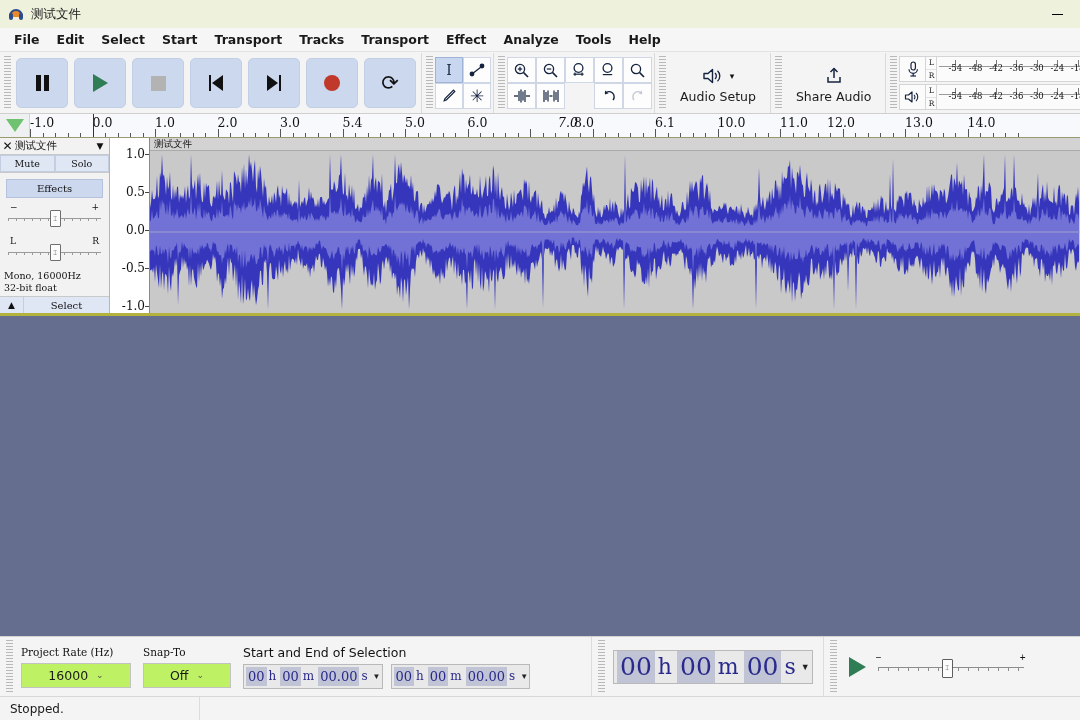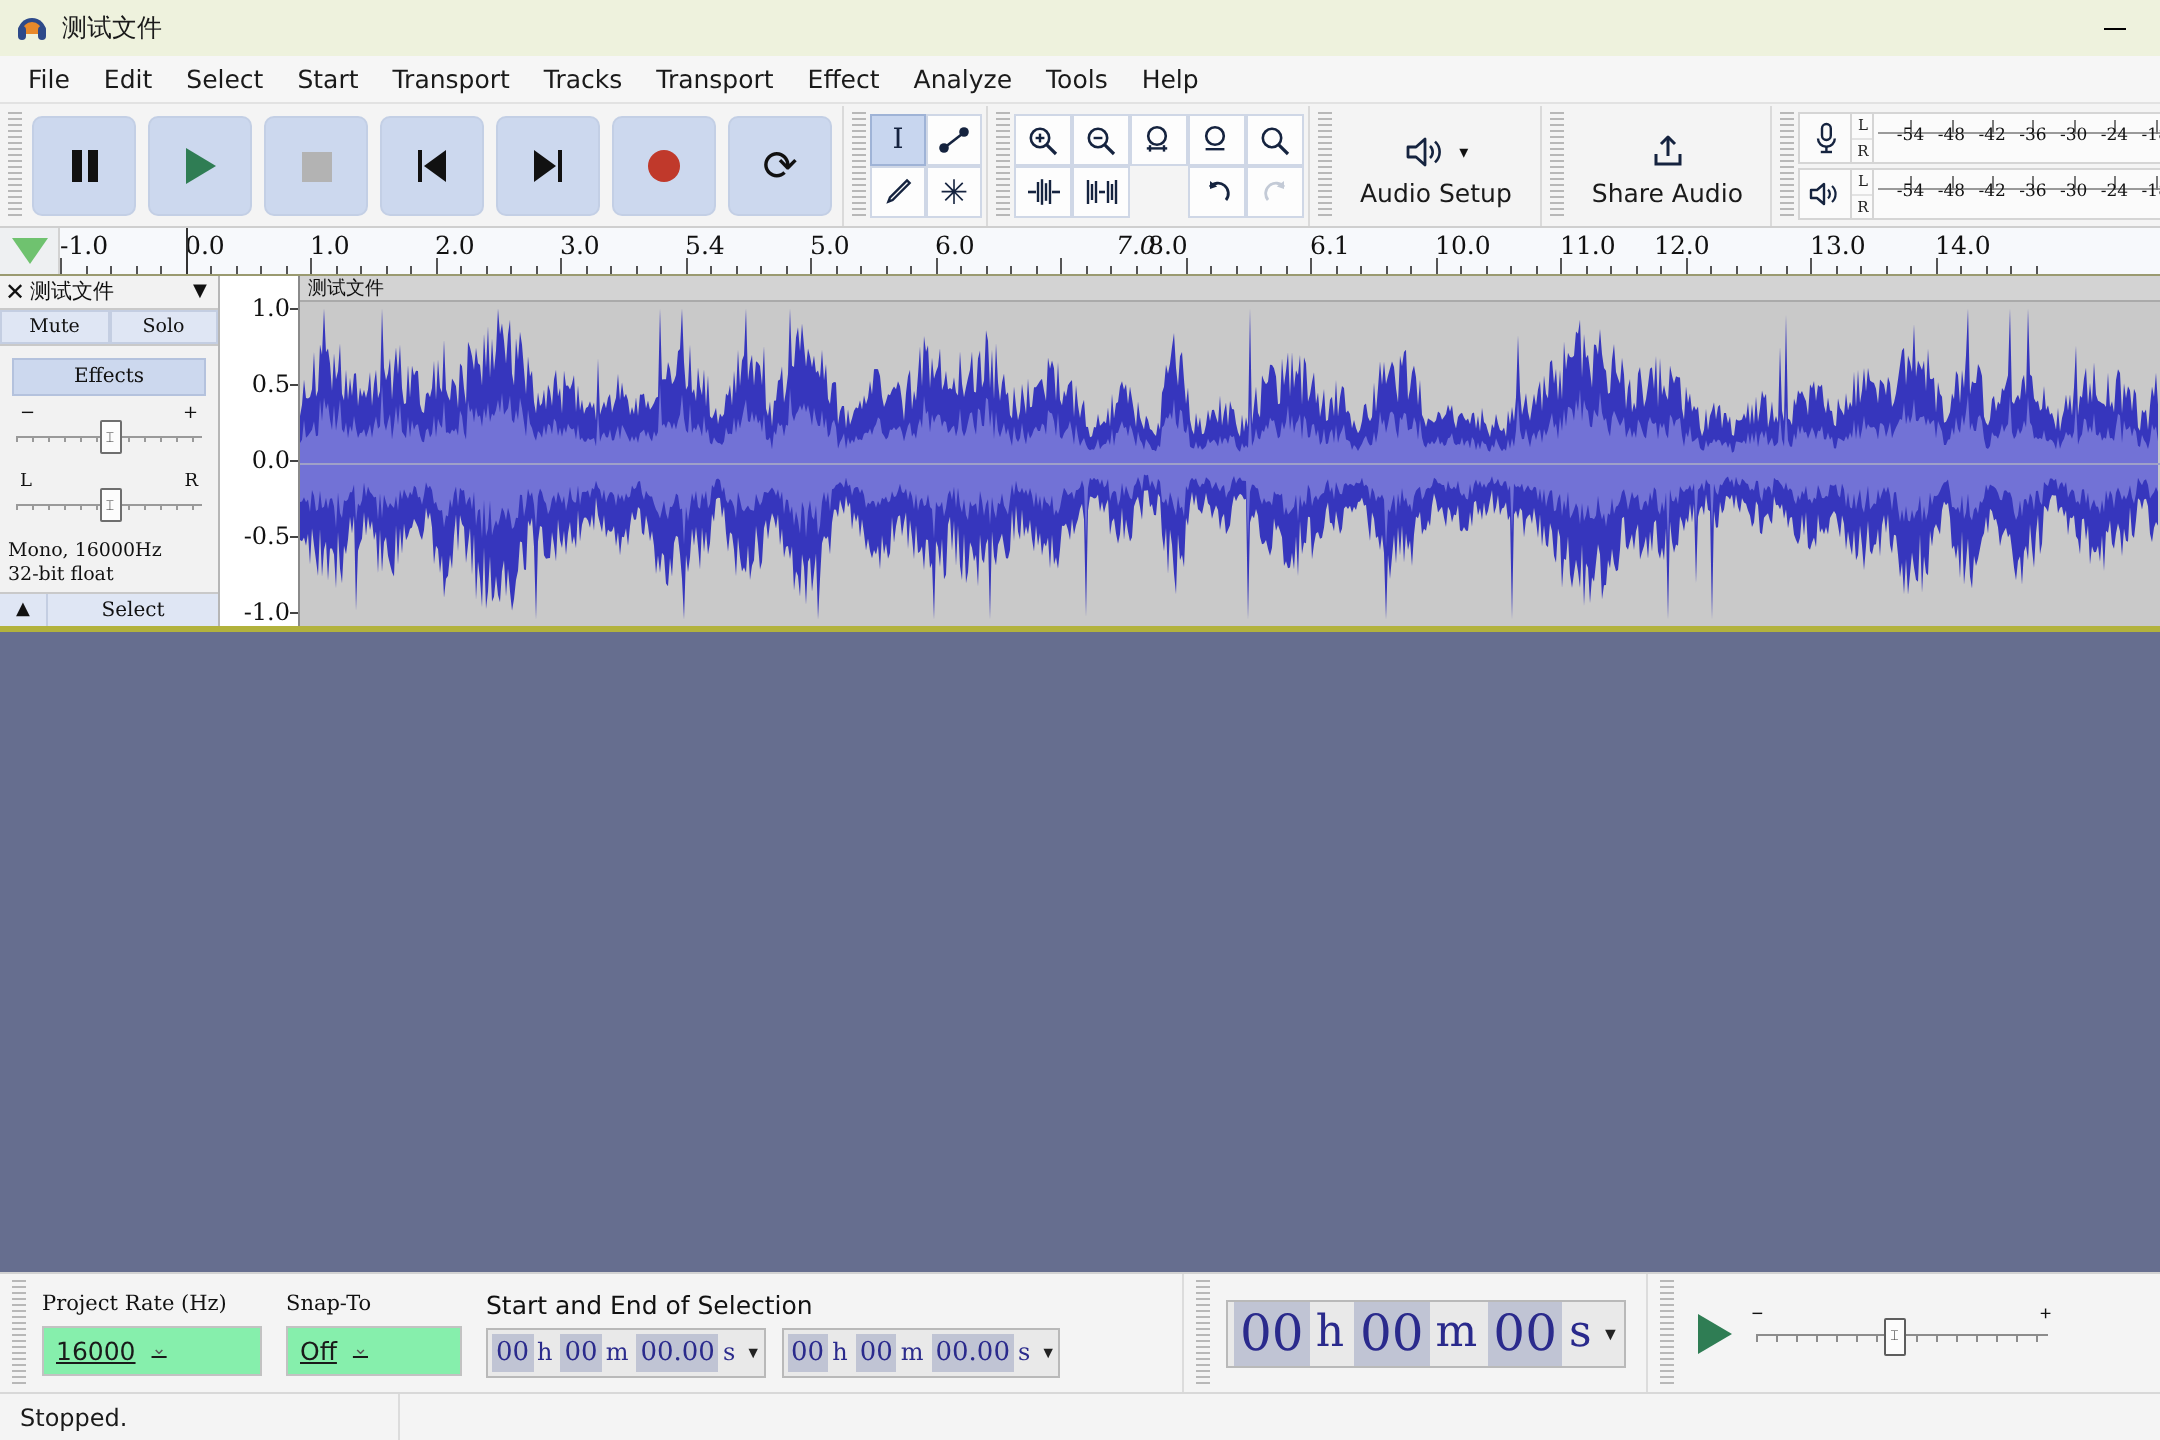--- a/index.html
+++ b/index.html
@@ -61,20 +61,21 @@
     background: #f6f6f6;
     display: flex; align-items: center;
     padding-left: 6px;
     border-bottom: 1px solid #e2e2e2;
   }
   .menu-item {
     font-size: 12.5px; color: #1a1a1a;
     padding: 2px 8px; margin-right: 1px;
     font-family: "DejaVu Sans", sans-serif;
     white-space: nowrap;
+    font-weight: bold;
   }
 
   
   .toolbar-dock {
     height: 62px; flex: none;
     background: #f4f4f4;
     display: flex; align-items: stretch;
     border-bottom: 1px solid #cfcfcf;
     padding-top: 1px;
   }
@@ -254,25 +255,24 @@
   
   .bottom-dock {
     height: 60px; flex: none; background: #f4f4f4;
     display: flex; align-items: stretch;
     border-top: 1px solid #d2d2d2;
   }
   .bd-sec { display: flex; align-items: center; border-right: 1px solid #dcdcdc; padding: 0 4px; }
   .field-col { display: flex; flex-direction: column; justify-content: center; height: 54px; padding: 0 6px; }
   .field-label { font-size: 10.5px; color: #111; font-family: "DejaVu Serif", serif; margin-bottom: 5px; }
   .sel-input {
-    height: 25px; border: 1px solid #c2c2c2; background: #86efac;
-    display: flex; align-items: center; justify-content: flex-start;
+    height: 25px; border: 1px solid #c2c2c2; background: #bef264;
+    display: flex; align-items: center; justify-content: center;
     padding: 0 6px; font-size: 12.5px; color: #1a1a1a;
     font-family: "DejaVu Sans", sans-serif;
-    text-decoration: underline;
   }
   .sel-input .cv { font-size: 9px; color: #555; margin-left: 8px; }
   .sel-wide { width: 350px; }
   .sel-wide .field-label { font-size: 12.5px; font-family: "DejaVu Sans", sans-serif; margin-bottom: 4px;}
   .timefield {
     display: flex; align-items: center; height: 25px;
     border: 1px solid #b9b9b9; background: #e9e9e9;
     padding: 0 1px;
   }
   .timefield .d {

